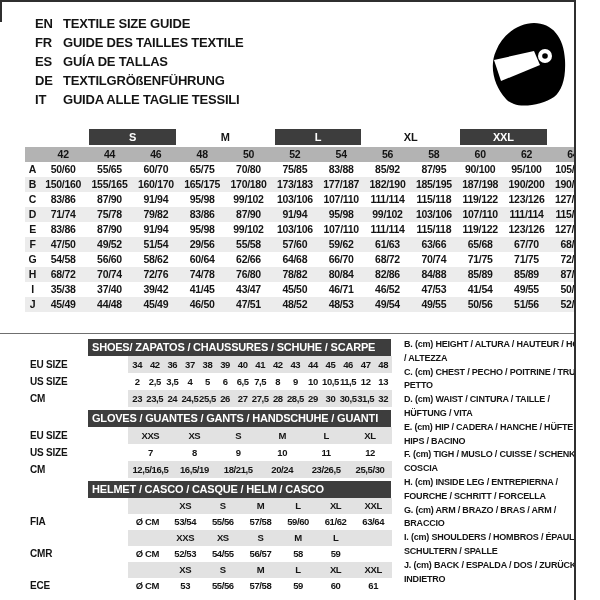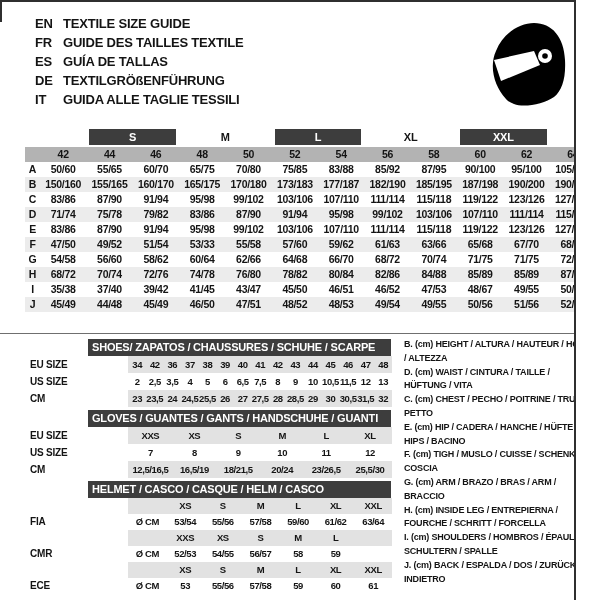--- a/index.html
+++ b/index.html
@@ -186,21 +186,21 @@
           <div class="mcell">115/118</div>
           <div class="mcell">119/122</div>
           <div class="mcell">123/126</div>
           <div class="mcell">127/130</div>
         </div>
         <div class="grid12 mrow stripe">
           <div class="mcell mlabel">F</div>
           <div class="mcell">47/50</div>
           <div class="mcell">49/52</div>
           <div class="mcell">51/54</div>
-          <div class="mcell">53/33</div>
+          <div class="mcell">29/56</div>
           <div class="mcell">55/58</div>
           <div class="mcell">57/60</div>
           <div class="mcell">59/62</div>
           <div class="mcell">61/63</div>
           <div class="mcell">63/66</div>
           <div class="mcell">65/68</div>
           <div class="mcell">67/70</div>
           <div class="mcell">68/72</div>
         </div>
         <div class="grid12 mrow">
@@ -234,24 +234,24 @@
           <div class="mcell">87/91</div>
         </div>
         <div class="grid12 mrow">
           <div class="mcell mlabel">I</div>
           <div class="mcell">35/38</div>
           <div class="mcell">37/40</div>
           <div class="mcell">39/42</div>
           <div class="mcell">41/45</div>
           <div class="mcell">43/47</div>
           <div class="mcell">45/50</div>
-          <div class="mcell">46/51</div>
+          <div class="mcell">46/71</div>
           <div class="mcell">46/52</div>
           <div class="mcell">47/53</div>
-          <div class="mcell">48/67</div>
+          <div class="mcell">41/54</div>
           <div class="mcell">49/55</div>
           <div class="mcell">50/56</div>
         </div>
         <div class="grid12 mrow stripe">
           <div class="mcell mlabel">J</div>
           <div class="mcell">45/49</div>
           <div class="mcell">44/48</div>
           <div class="mcell">45/49</div>
           <div class="mcell">46/50</div>
           <div class="mcell">47/51</div>
@@ -442,23 +442,23 @@
             <div class="xcell">59</div>
             <div class="xcell">60</div>
             <div class="xcell">61</div>
           </div>
         </div>
       </div>
   </div>
 
   <div class="legend" id="legend-items">
       <div class="legend-item">B. (cm) HEIGHT / ALTURA / HAUTEUR / HÖHE / ALTEZZA</div>
+      <div class="legend-item">C. (cm) CHEST / PECHO / POITRINE / TRUHE / PETTO</div>
       <div class="legend-item">D. (cm) WAIST / CINTURA / TAILLE / HÜFTUNG / VITA</div>
-      <div class="legend-item">C. (cm) CHEST / PECHO / POITRINE / TRUHE / PETTO</div>
       <div class="legend-item">E. (cm) HIP / CADERA / HANCHE / HÜFTE / HIPS / BACINO</div>
       <div class="legend-item">F. (cm) TIGH / MUSLO / CUISSE / SCHENKEL / COSCIA</div>
+      <div class="legend-item">H. (cm) INSIDE LEG / ENTREPIERNA / FOURCHE / SCHRITT / FORCELLA</div>
       <div class="legend-item">G. (cm) ARM / BRAZO / BRAS / ARM / BRACCIO</div>
-      <div class="legend-item">H. (cm) INSIDE LEG / ENTREPIERNA / FOURCHE / SCHRITT / FORCELLA</div>
       <div class="legend-item">I. (cm) SHOULDERS / HOMBROS / ÉPAULES / SCHULTERN / SPALLE</div>
       <div class="legend-item">J. (cm) BACK / ESPALDA / DOS / ZURÜCK / INDIETRO</div>
     </div>
 
 </div>
 
 </body></html>

